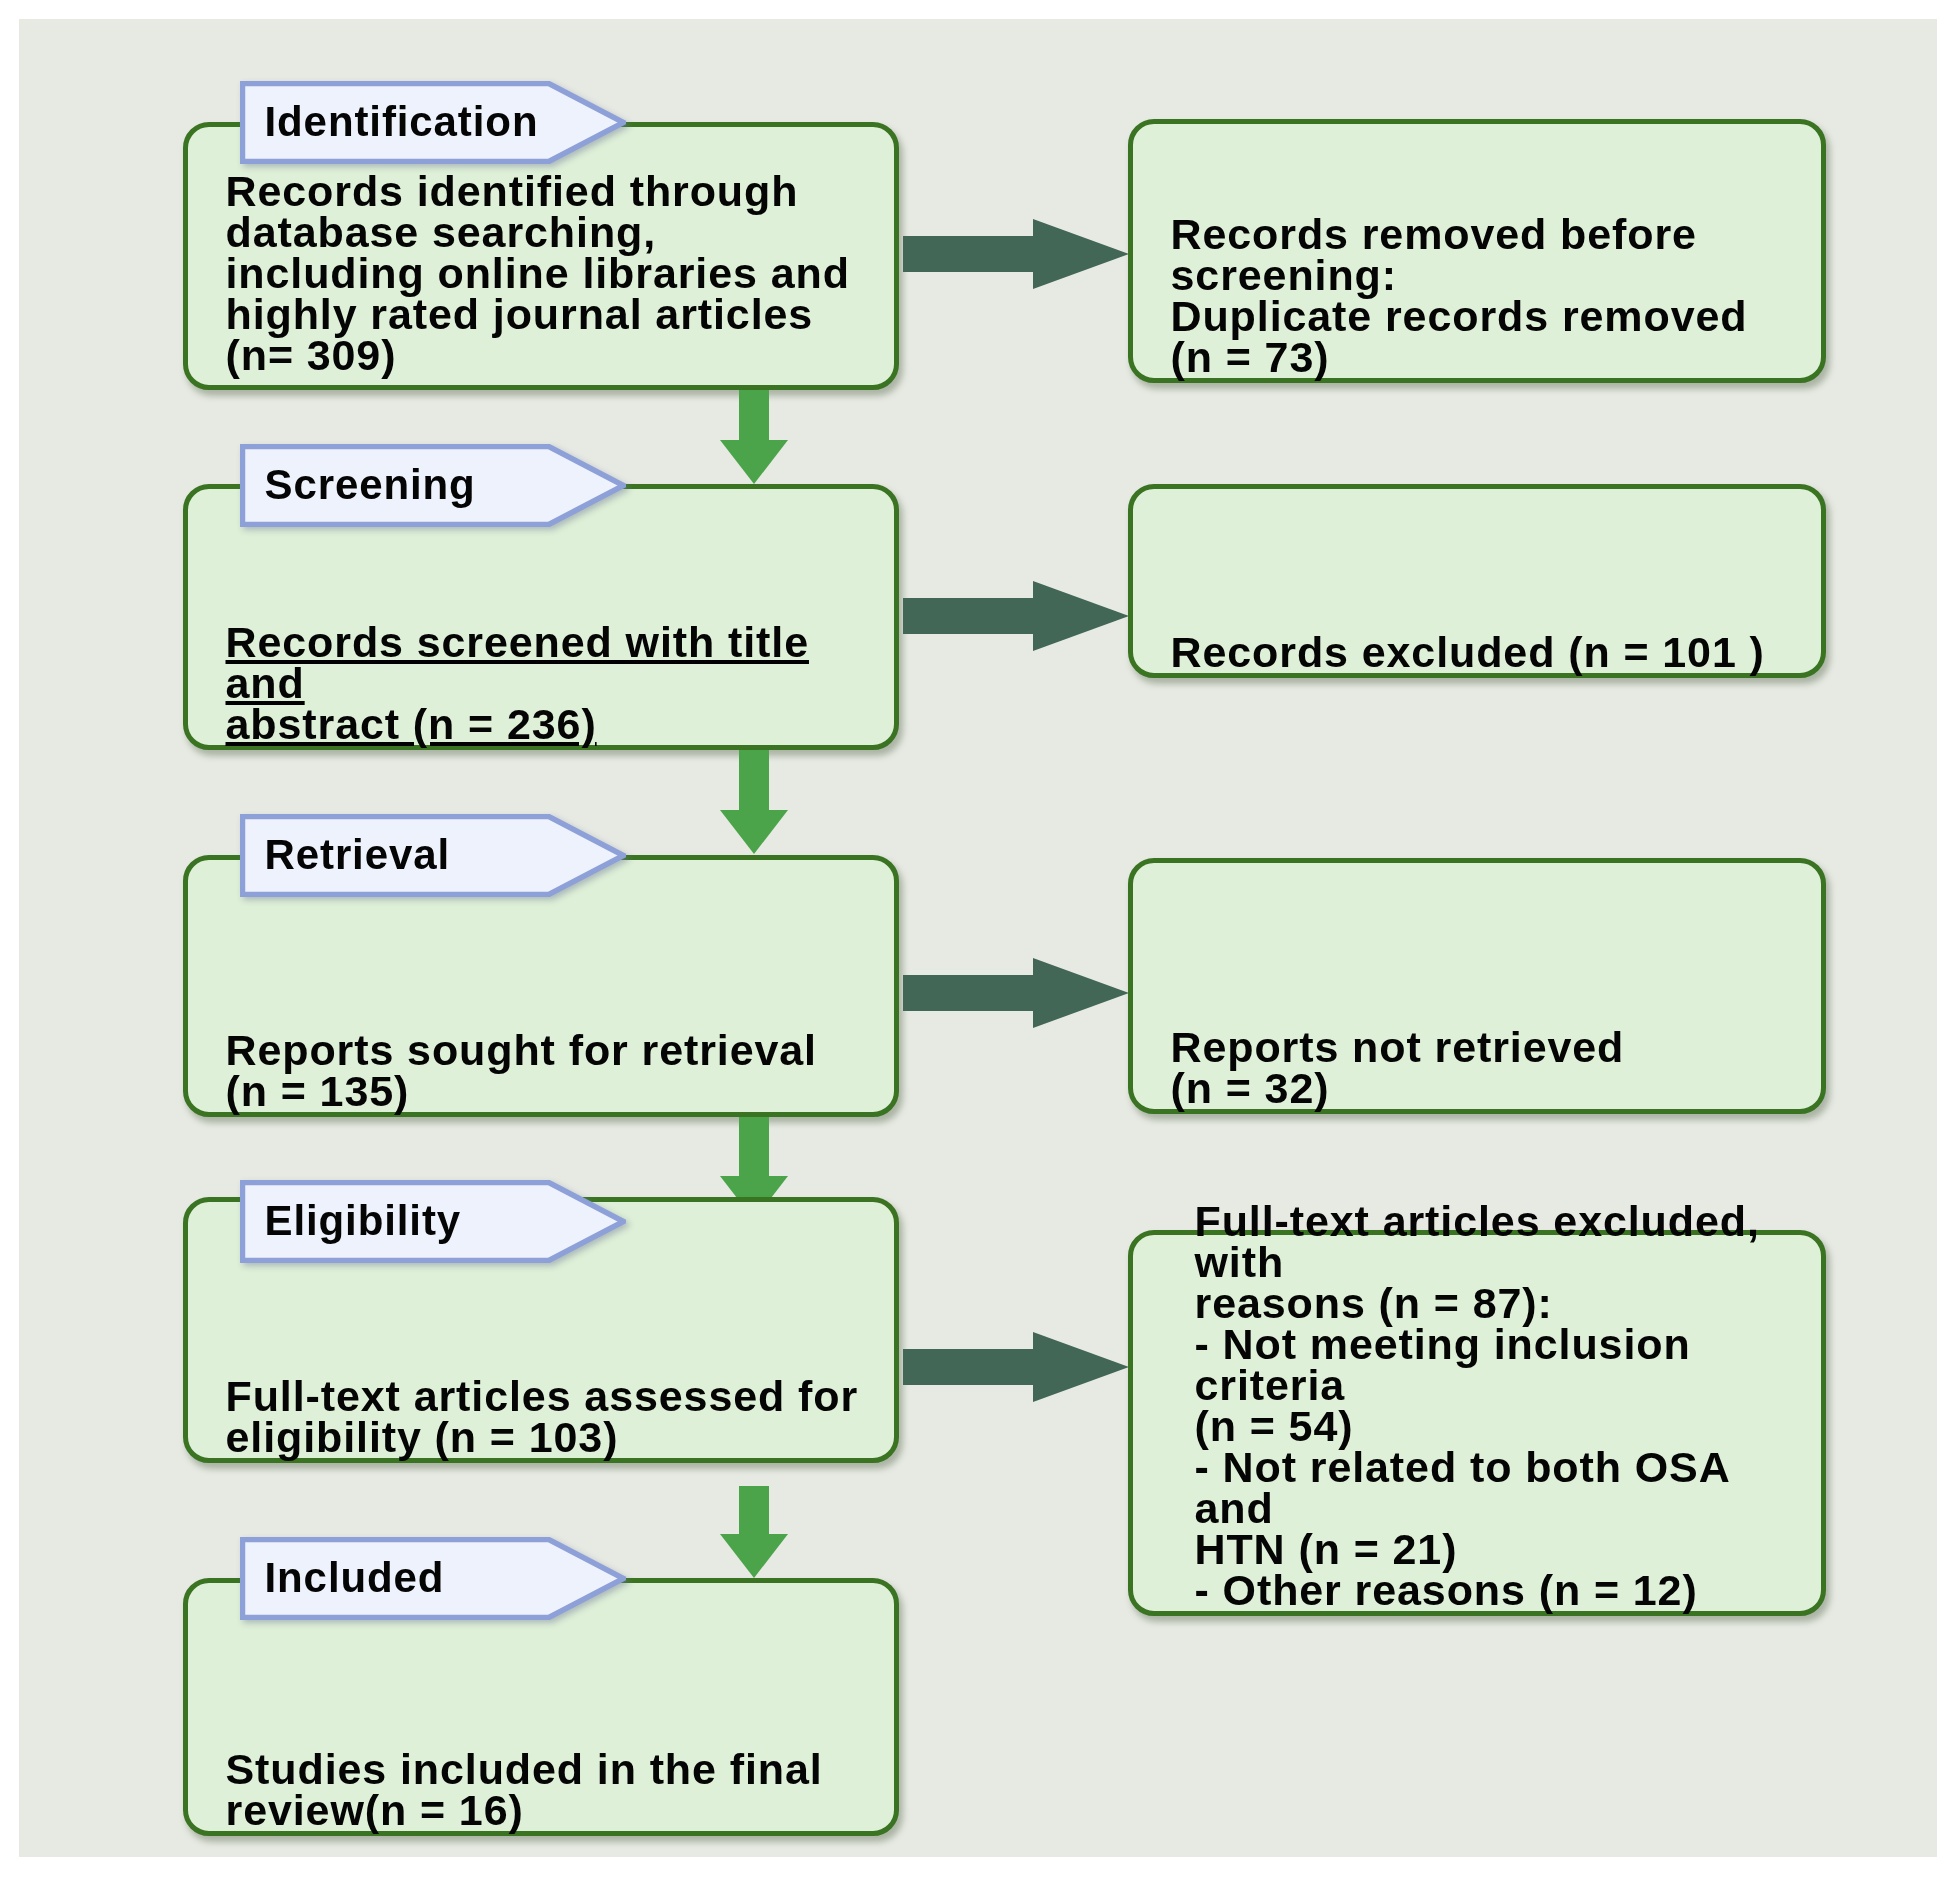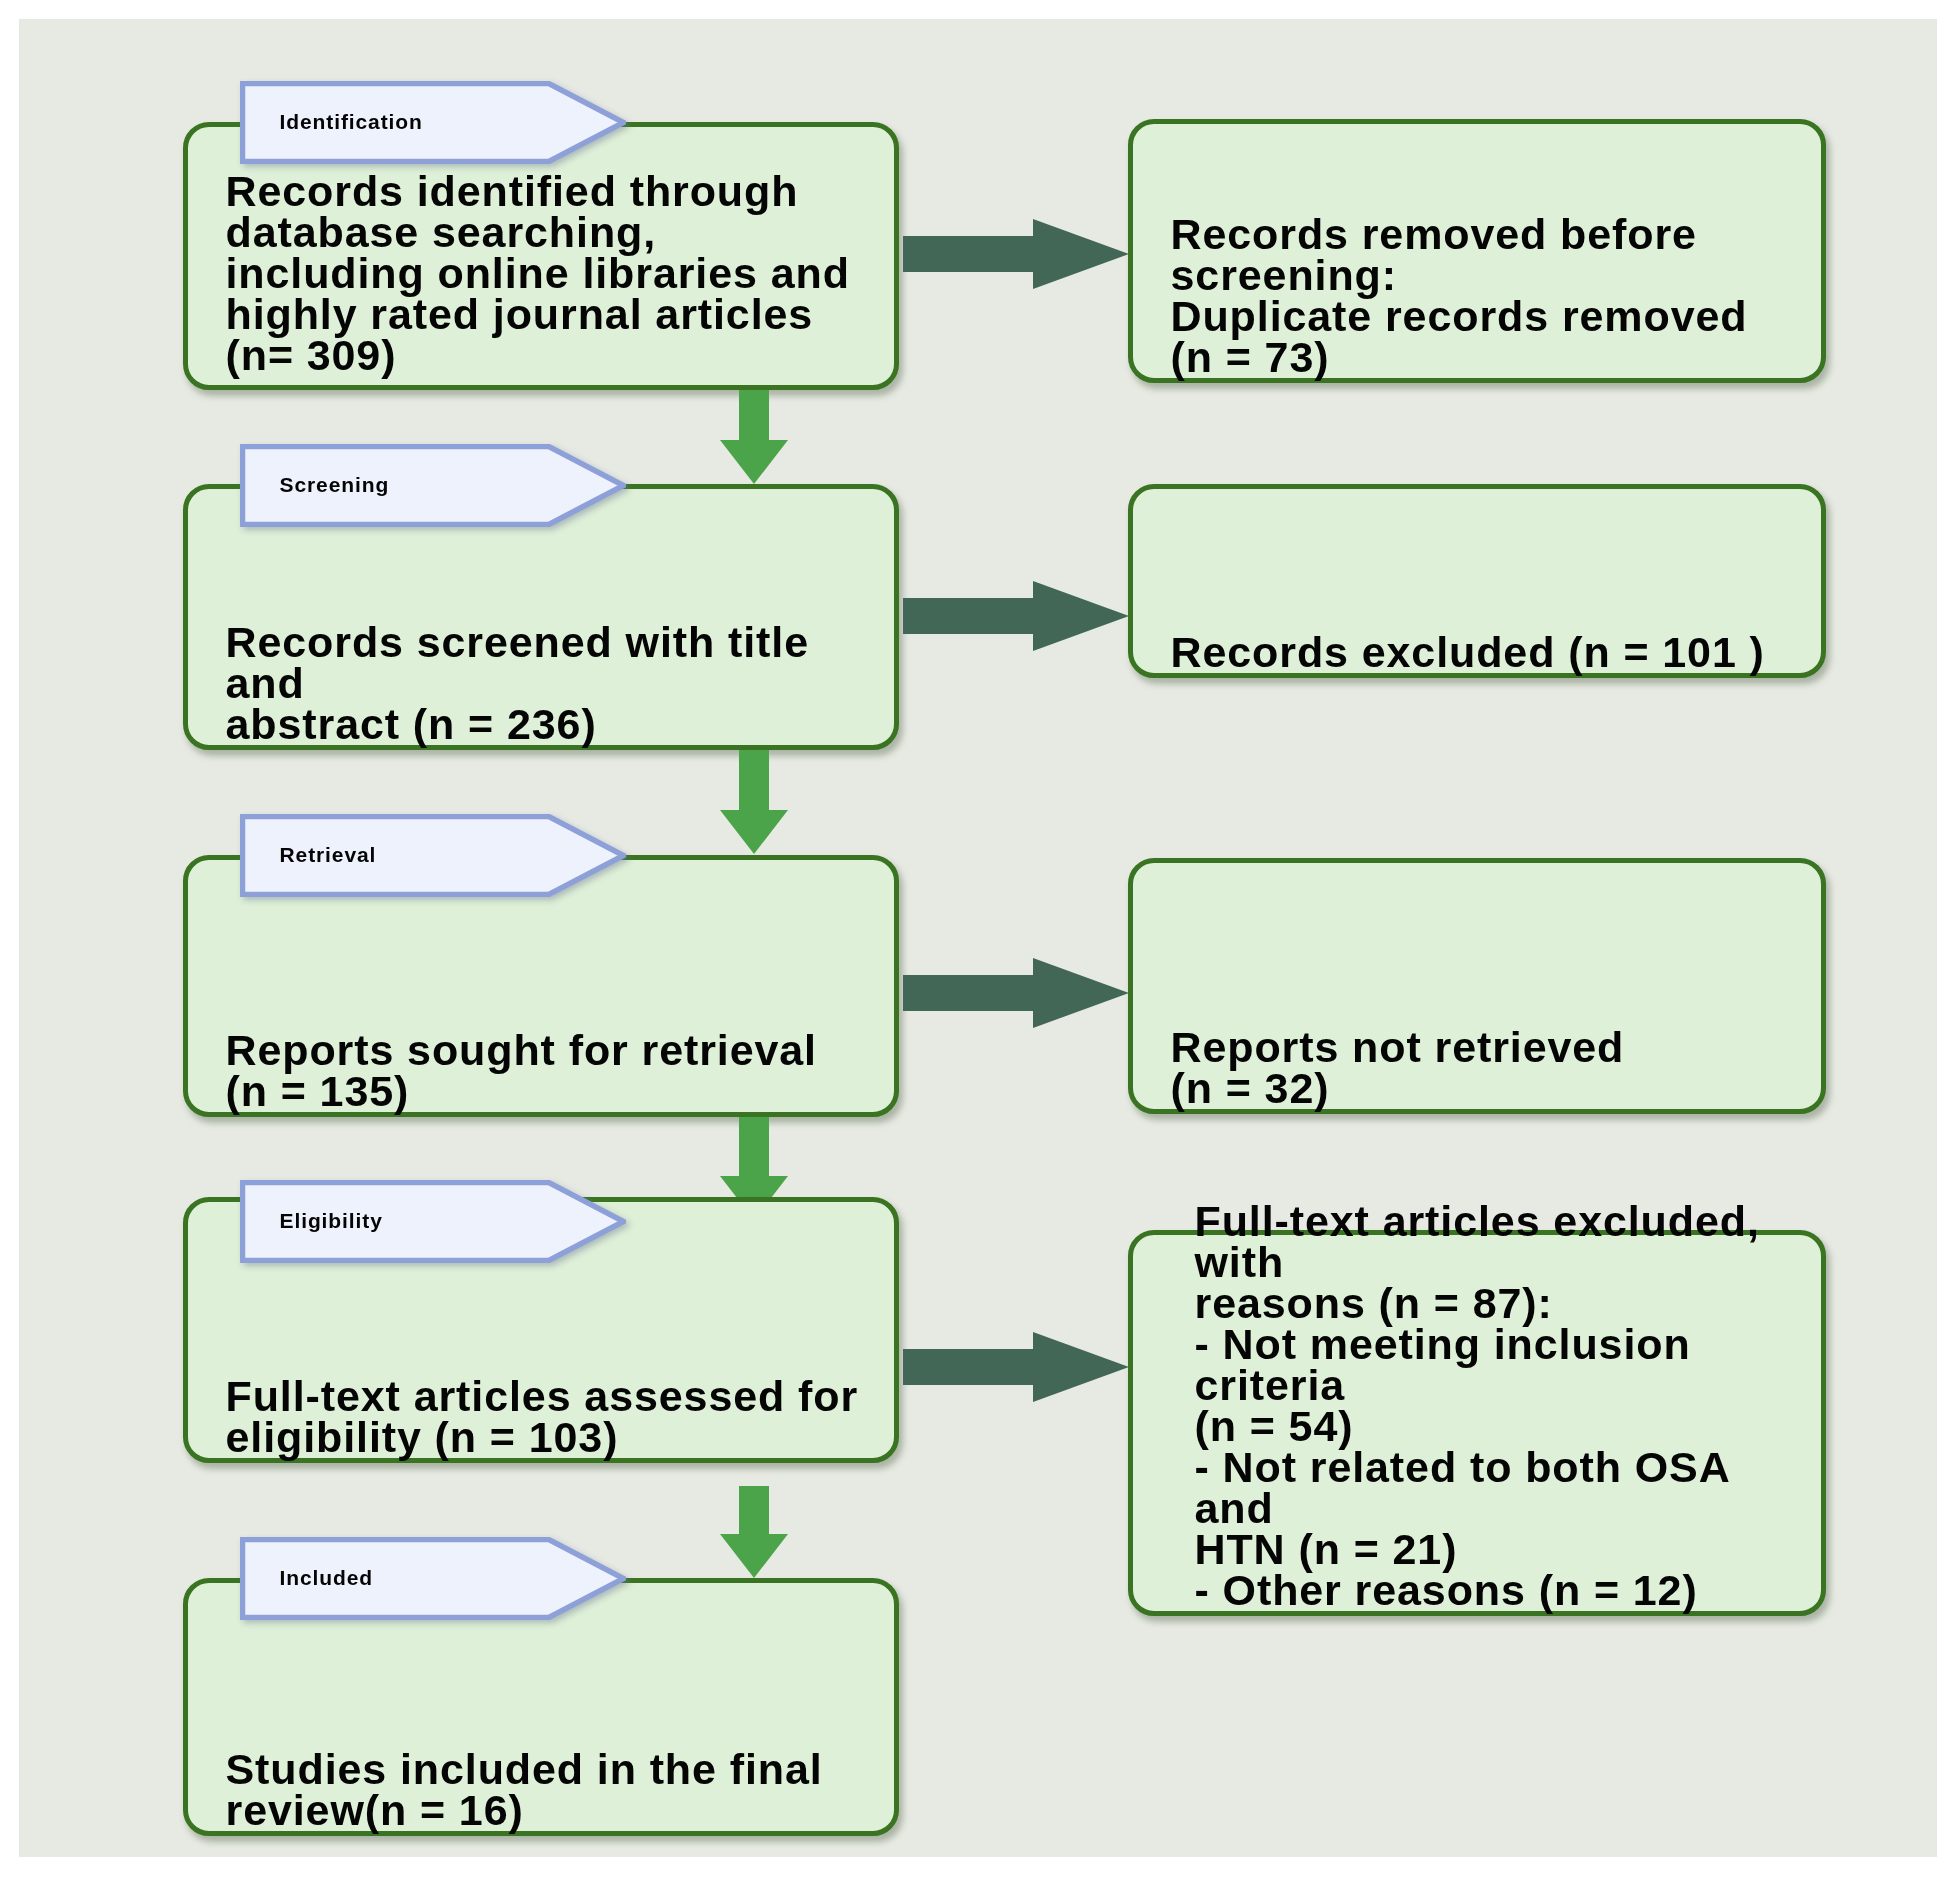--- a/index.html
+++ b/index.html
@@ -47,22 +47,22 @@
   }
   .stage-tab svg{position:absolute;left:0;top:0;width:100%;height:100%;}
   .stage-tab polygon{
     fill:var(--tab-fill,#eef2fc);
     stroke:var(--tab-border,#8ea0d8);
     stroke-width:9;
   }
   .tab-label{
     position:absolute;left:0;top:0;height:100%;
     display:flex;align-items:center;
-    padding-left:40px;
-    font-size:21px;font-weight:700;
+    padding-left:25px;
+    font-size:42px;font-weight:700;
     letter-spacing:0.9px;
     color:var(--text,#050505);
   }
   .harrow{position:absolute;width:226px;height:70px;}
   .harrow .hshaft{
     position:absolute;left:0;top:17.3px;width:131px;height:36px;
     background:var(--arrow-side,#426757);
   }
   .harrow .hhead{
     position:absolute;left:130px;top:0;width:0;height:0;
@@ -112,21 +112,21 @@
 Duplicate records removed
 (n = 73)</p>
       </div>
       <div class="varrow" style="left:701px;top:371px;height:95px;">
         <div class="vshaft" style="height:51px;"></div>
         <div class="vhead" style="top:50px;"></div>
       </div>
     </section>
 
     <section>
-      <div class="flow-box" style="left:164px;top:465px;width:716px;height:266px;">
+      <div class="flow-box" style="left:164px;top:465px;width:716px;height:266px;text-decoration:underline;">
         <p class="box-text">Records screened with title and
 abstract (n = 236)</p>
       </div>
       <div class="stage-tab" style="left:221px;top:425px;">
         <svg viewBox="0 0 625 134">
           <polygon points="4,4 500,4 621,67 500,130 4,130"></polygon>
         </svg>
         <div class="tab-label">Screening</div>
       </div>
       <div class="harrow" style="left:884px;top:562px;">

